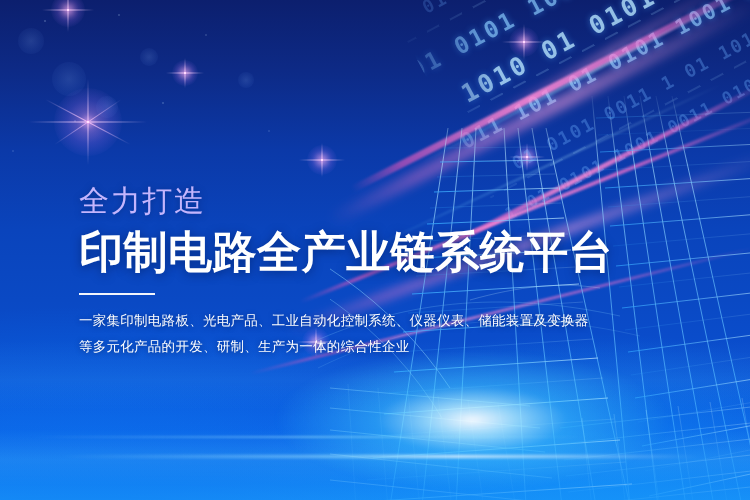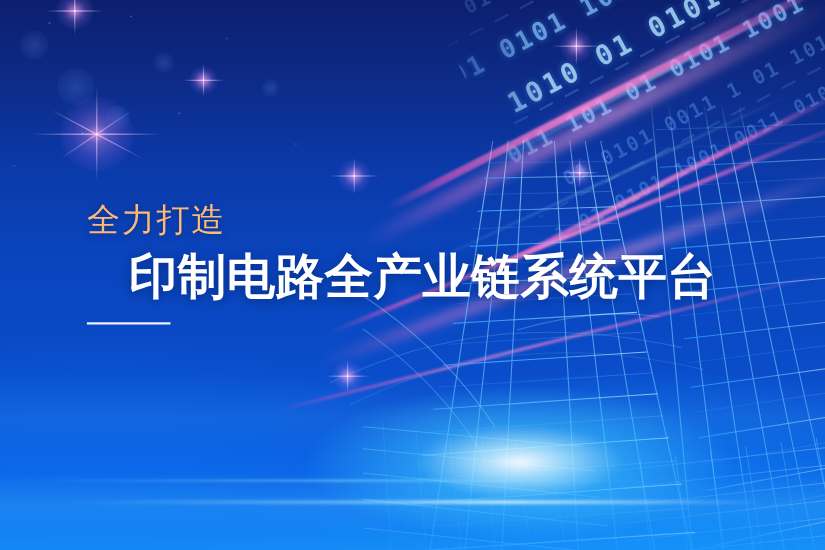--- a/index.html
+++ b/index.html
@@ -102,29 +102,28 @@
     filter:blur(1.2px);
   }
   #bottom-sheen{
     position:absolute;left:0;right:0;bottom:0;height:120px;
     background:linear-gradient(to top, rgba(25,150,250,.55) 0%, rgba(20,120,240,.18) 45%, rgba(10,90,220,0) 100%);
   }
 
   
   #content{position:absolute;left:79px;top:186px;width:600px;}
   #eyebrow{
-    font-size:30px;line-height:1;font-weight:400;color:#fdba74;
+    font-size:30px;line-height:1;font-weight:400;color:#c4b5fd;
     letter-spacing:.055em;text-shadow:0 1px 6px rgba(0,30,90,.5);
   }
   #headline{
     margin-top:13px;
     font-size:44px;line-height:1.04;font-weight:700;color:#ffffff;
     letter-spacing:.012em;white-space:nowrap;
     text-shadow:0 2px 10px rgba(2,25,85,.55);
-    margin-left:38px;
   }
   #divider{
     margin-top:18px;width:76px;height:2px;background:#ffffff;opacity:.95;
   }
   #subtitle{
     margin-top:13px;font-size:13.5px;line-height:1.92;color:#ffffff;
     letter-spacing:.02em;font-weight:400;
     text-shadow:0 1px 5px rgba(2,25,85,.6);
   }
   #subtitle div{white-space:nowrap;}
@@ -379,15 +378,19 @@
 
   <div id="bottom-sheen"></div>
   <div id="speed-glow"></div>
   <div id="speed-streaks"></div>
   <div id="speed-streaks2"></div>
 
   <div id="content">
     <div id="eyebrow">全力打造</div>
     <div id="headline">印制电路全产业链系统平台</div>
     <div id="divider"></div>
+    <div id="subtitle">
+      <div>一家集印制电路板、光电产品、工业自动化控制系统、仪器仪表、储能装置及变换器</div>
+      <div>等多元化产品的开发、研制、生产为一体的综合性企业</div>
+    </div>
   </div>
 
 </div>
 
 </body></html>

